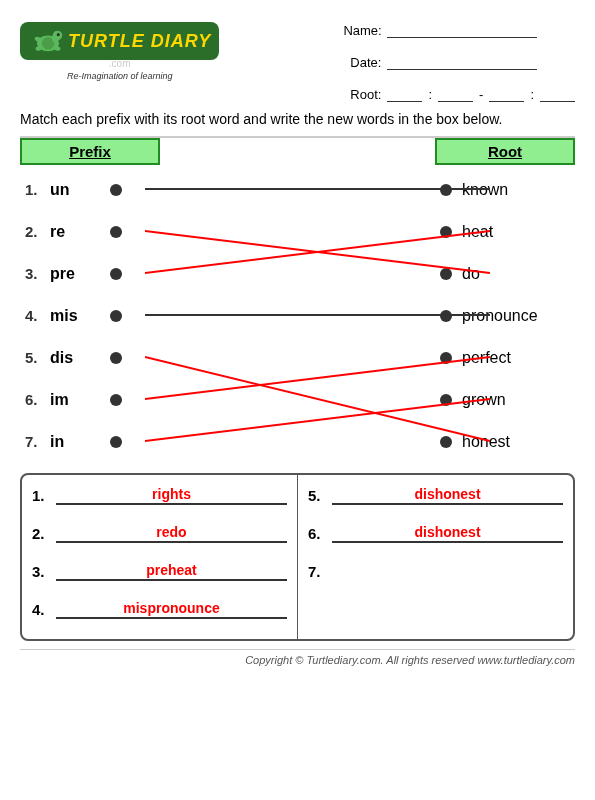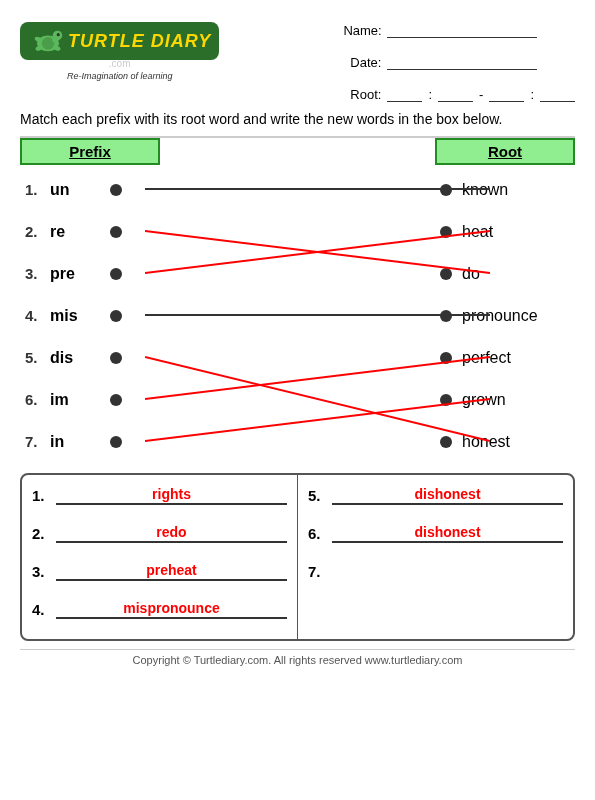--- a/index.html
+++ b/index.html
@@ -205,25 +205,26 @@
       padding-bottom: 1px;
     }
     .answer-text {
       color: red;
       font-size: 14px;
       font-weight: bold;
       text-align: center;
     }
     
     .footer {
-      text-align: center;
+      text-align: right;
       font-size: 11px;
       color: #555;
       border-top: 1px solid #ccc;
       padding-top: 4px;
+      font-style: italic;
     }
 
     .prefix-rows {
       padding-left: 5px;
     }
     .root-rows {
       padding-left: 5px;
     }
   </style>
 </head>

